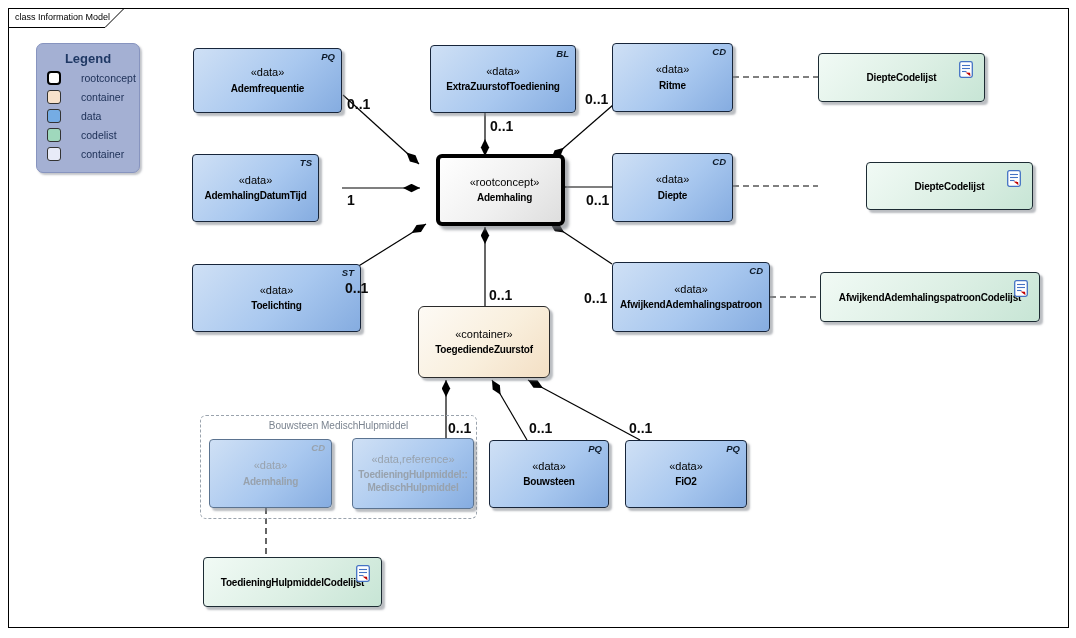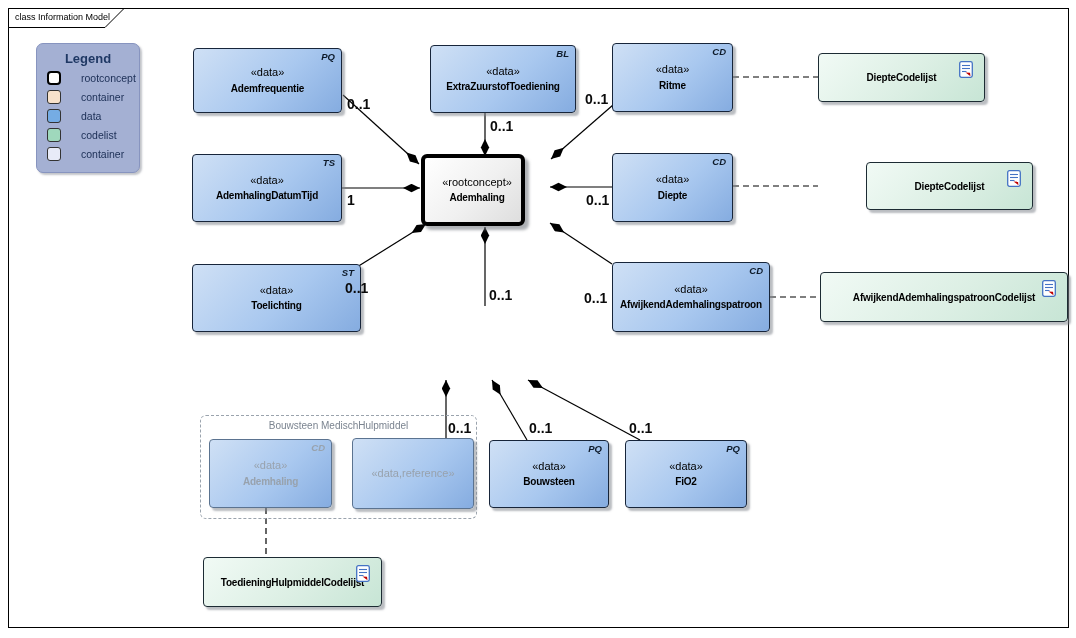--- a/index.html
+++ b/index.html
@@ -119,27 +119,27 @@
     <div class="stereo">«data»</div>
     <div class="cname">ExtraZuurstofToediening</div>
   </div>
 
   <div class="node data" style="left:612px;top:43px;width:121px;height:69px;">
     <span class="tag">CD</span>
     <div class="stereo">«data»</div>
     <div class="cname">Ritme</div>
   </div>
 
-  <div class="node data" style="left:192px;top:154px;width:150px;height:68px;">
+  <div class="node data" style="left:192px;top:154px;width:127px;height:68px;">
     <span class="tag">TS</span>
     <div class="stereo">«data»</div>
     <div class="cname">AdemhalingDatumTijd</div>
   </div>
 
-  <div class="node rootconcept" style="left:421px;top:154px;width:104px;height:72px;padding-left:8px;">
+  <div class="node rootconcept" style="left:436px;top:154px;width:129px;height:72px;padding-left:8px;">
     <div class="stereo">«rootconcept»</div>
     <div class="cname">Ademhaling</div>
   </div>
 
   <div class="node data" style="left:612px;top:153px;width:121px;height:69px;">
     <span class="tag">CD</span>
     <div class="stereo">«data»</div>
     <div class="cname">Diepte</div>
   </div>
 
@@ -148,29 +148,35 @@
     <div class="stereo">«data»</div>
     <div class="cname">Toelichting</div>
   </div>
 
   <div class="node data" style="left:612px;top:262px;width:158px;height:70px;">
     <span class="tag">CD</span>
     <div class="stereo">«data»</div>
     <div class="cname">AfwijkendAdemhalingspatroon</div>
   </div>
 
+  <div class="node container-node" style="left:418px;top:306px;width:132px;height:72px;">
+    <div class="stereo">«container»</div>
+    <div class="cname">ToegediendeZuurstof</div>
+  </div>
 
   <div class="node data ref" style="left:209px;top:439px;width:123px;height:69px;">
     <span class="tag">CD</span>
     <div class="stereo">«data»</div>
     <div class="cname">Ademhaling</div>
   </div>
 
   <div class="node data ref" style="left:352px;top:438px;width:122px;height:71px;">
     <div class="stereo">«data,reference»</div>
+    <div class="cname">ToedieningHulpmiddel::
+MedischHulpmiddel</div>
   </div>
 
   <div class="node data" style="left:489px;top:440px;width:120px;height:68px;">
     <span class="tag">PQ</span>
     <div class="stereo">«data»</div>
     <div class="cname">Bouwsteen</div>
   </div>
 
   <div class="node data" style="left:625px;top:440px;width:122px;height:68px;">
     <span class="tag">PQ</span>
@@ -193,21 +199,21 @@
     <div class="cname">DiepteCodelijst</div>
     <svg class="doc-icon" width="14" height="17" viewBox="0 0 14 17">
       <rect x="0.7" y="0.7" width="12.6" height="15.6" rx="1.8" fill="#fff" stroke="#4472c4" stroke-width="1.3"></rect>
       <line x1="3" y1="4.5" x2="11" y2="4.5" stroke="#4472c4" stroke-width="1.1"></line>
       <line x1="3" y1="7.5" x2="11" y2="7.5" stroke="#4472c4" stroke-width="1.1"></line>
       <line x1="3" y1="10.5" x2="7.5" y2="10.5" stroke="#4472c4" stroke-width="1.1"></line>
       <path d="M6.5,11.5 L11.5,15.2 L11,11.8 Z" fill="#c00000"></path>
     </svg>
   </div>
 
-  <div class="node codelist" style="left:820px;top:272px;width:248px;height:50px;">
+  <div class="node codelist" style="left:820px;top:272px;width:220px;height:50px;">
     <div class="cname">AfwijkendAdemhalingspatroonCodelijst</div>
     <svg class="doc-icon" width="14" height="17" viewBox="0 0 14 17">
       <rect x="0.7" y="0.7" width="12.6" height="15.6" rx="1.8" fill="#fff" stroke="#4472c4" stroke-width="1.3"></rect>
       <line x1="3" y1="4.5" x2="11" y2="4.5" stroke="#4472c4" stroke-width="1.1"></line>
       <line x1="3" y1="7.5" x2="11" y2="7.5" stroke="#4472c4" stroke-width="1.1"></line>
       <line x1="3" y1="10.5" x2="7.5" y2="10.5" stroke="#4472c4" stroke-width="1.1"></line>
       <path d="M6.5,11.5 L11.5,15.2 L11,11.8 Z" fill="#c00000"></path>
     </svg>
   </div>
 

